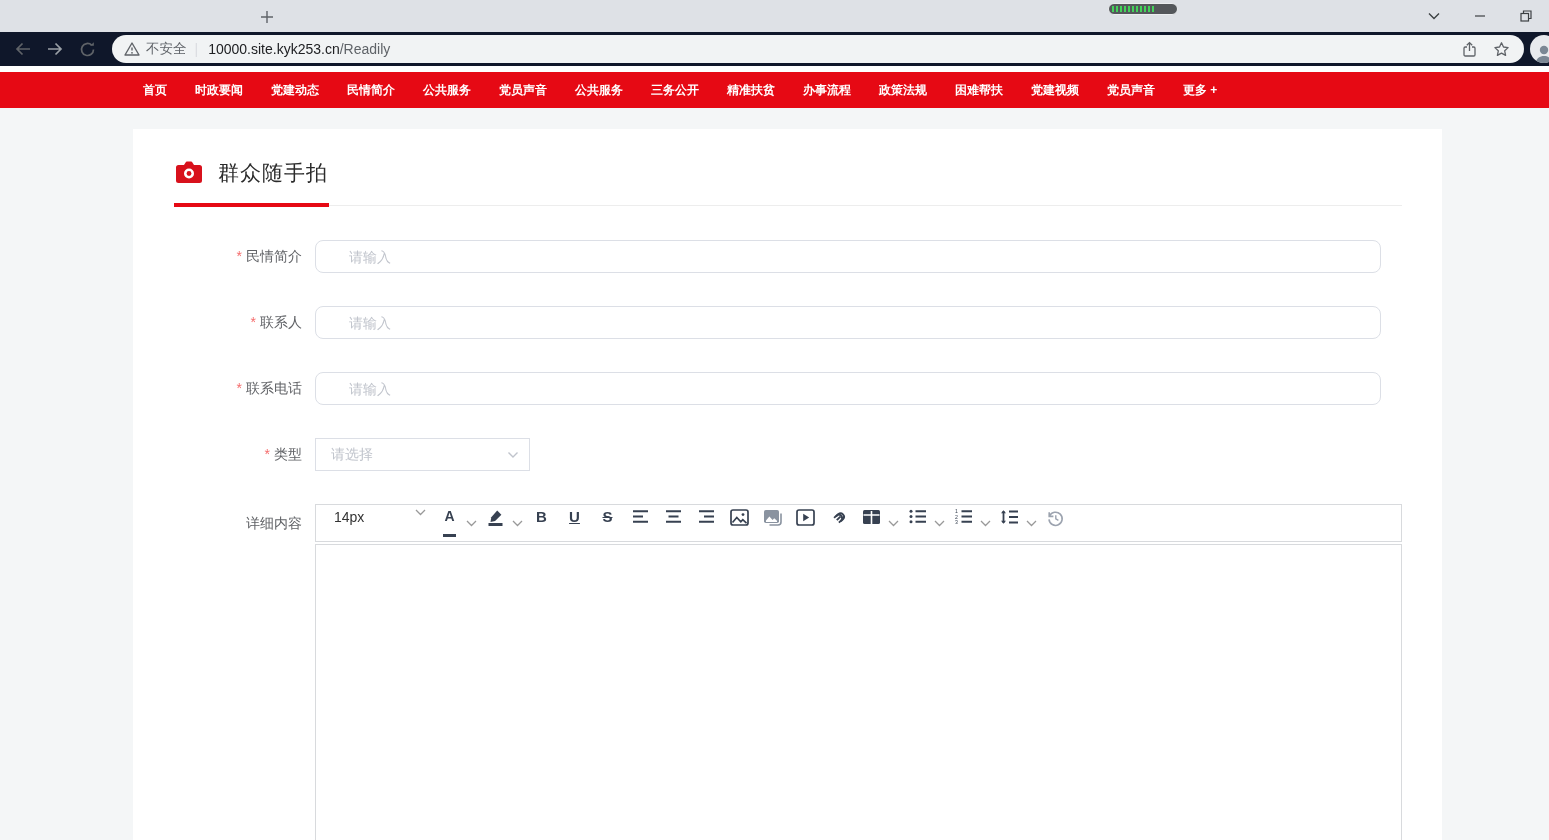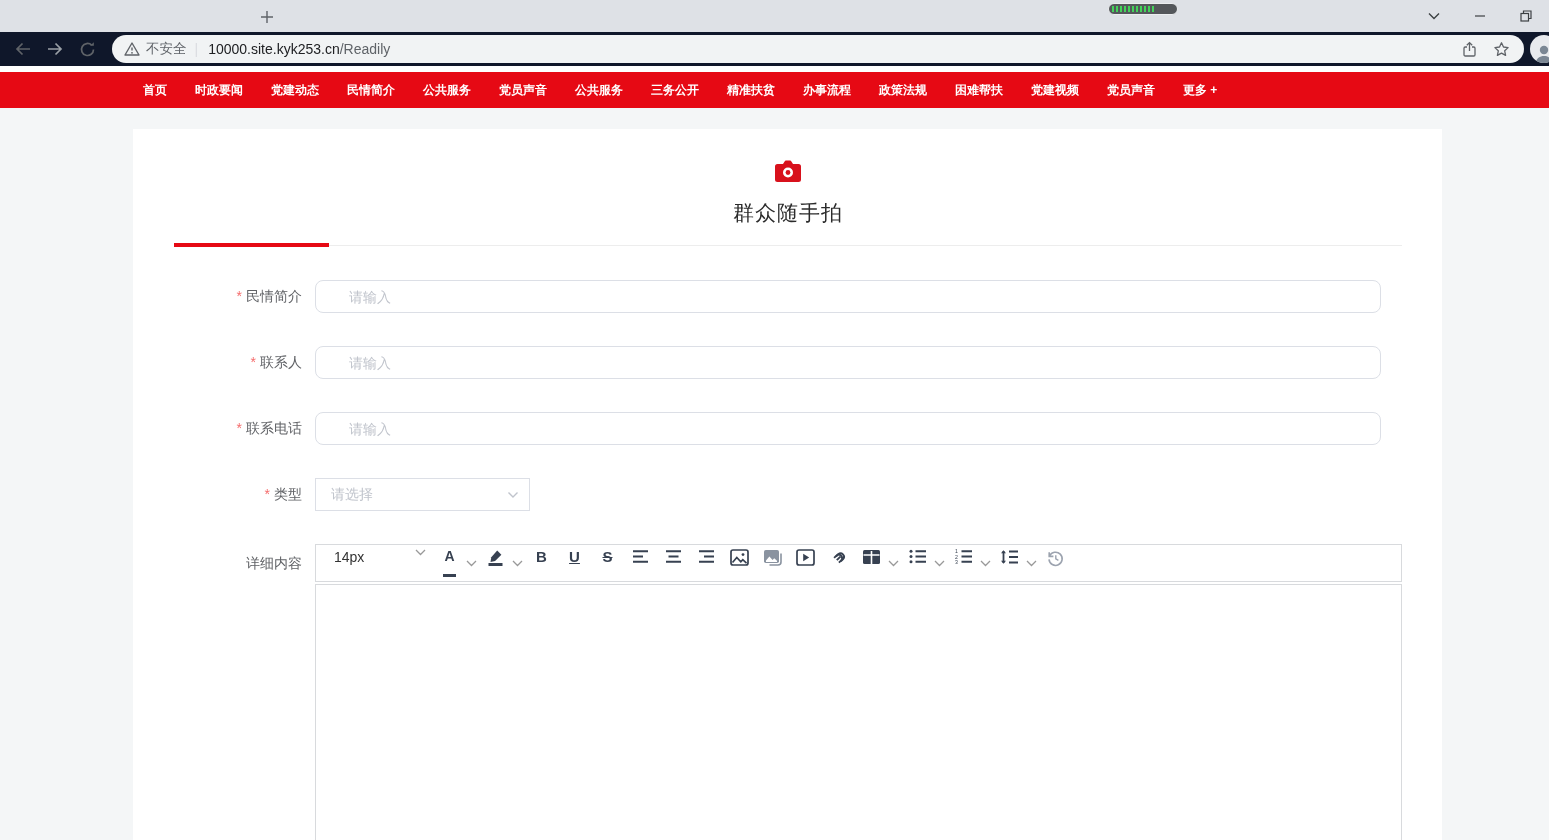--- a/index.html
+++ b/index.html
@@ -37,21 +37,21 @@
   
   .mainnav { margin-top:6px; height:36px; background:#e60914; display:flex; align-items:center;
              padding-left:143px; gap:28px; }
   .nav-item { color:#fff; font-size:12px; font-weight:700; white-space:nowrap; text-decoration:none; cursor:pointer; }
 
   
   .content-bg { height:732px; background:#f4f6f7; padding-top:21px; }
   .panel { margin-left:133px; width:1309px; height:100%; background:#fff; padding:30px 40px 0 41px; }
 
   .panel-head { position:relative; display:flex; align-items:center; gap:14px; padding-bottom:18px;
-                border-bottom:1px solid #ededed;flex-direction:column; }
+                border-bottom:1px solid #ededed; }
   .panel-title { font-size:21px; color:#2b2b2b; font-weight:500; letter-spacing:1px; }
   .title-bar { position:absolute; left:0; bottom:-2px; width:155px; height:4px; background:#e60914; }
 
   .form { margin-top:34px; }
   .frow { display:flex; margin-bottom:33px; }
   .flabel { width:141px; text-align:right; padding-right:13px; font-size:14px; color:#606266;
             line-height:33px; white-space:nowrap; }
   .flabel.tall { line-height:38px; }
   .star { color:#f56c6c; margin-right:4px; }
   .finput { width:1066px; height:33px; border:1px solid #dcdfe6; border-radius:8px; padding:0 33px;

